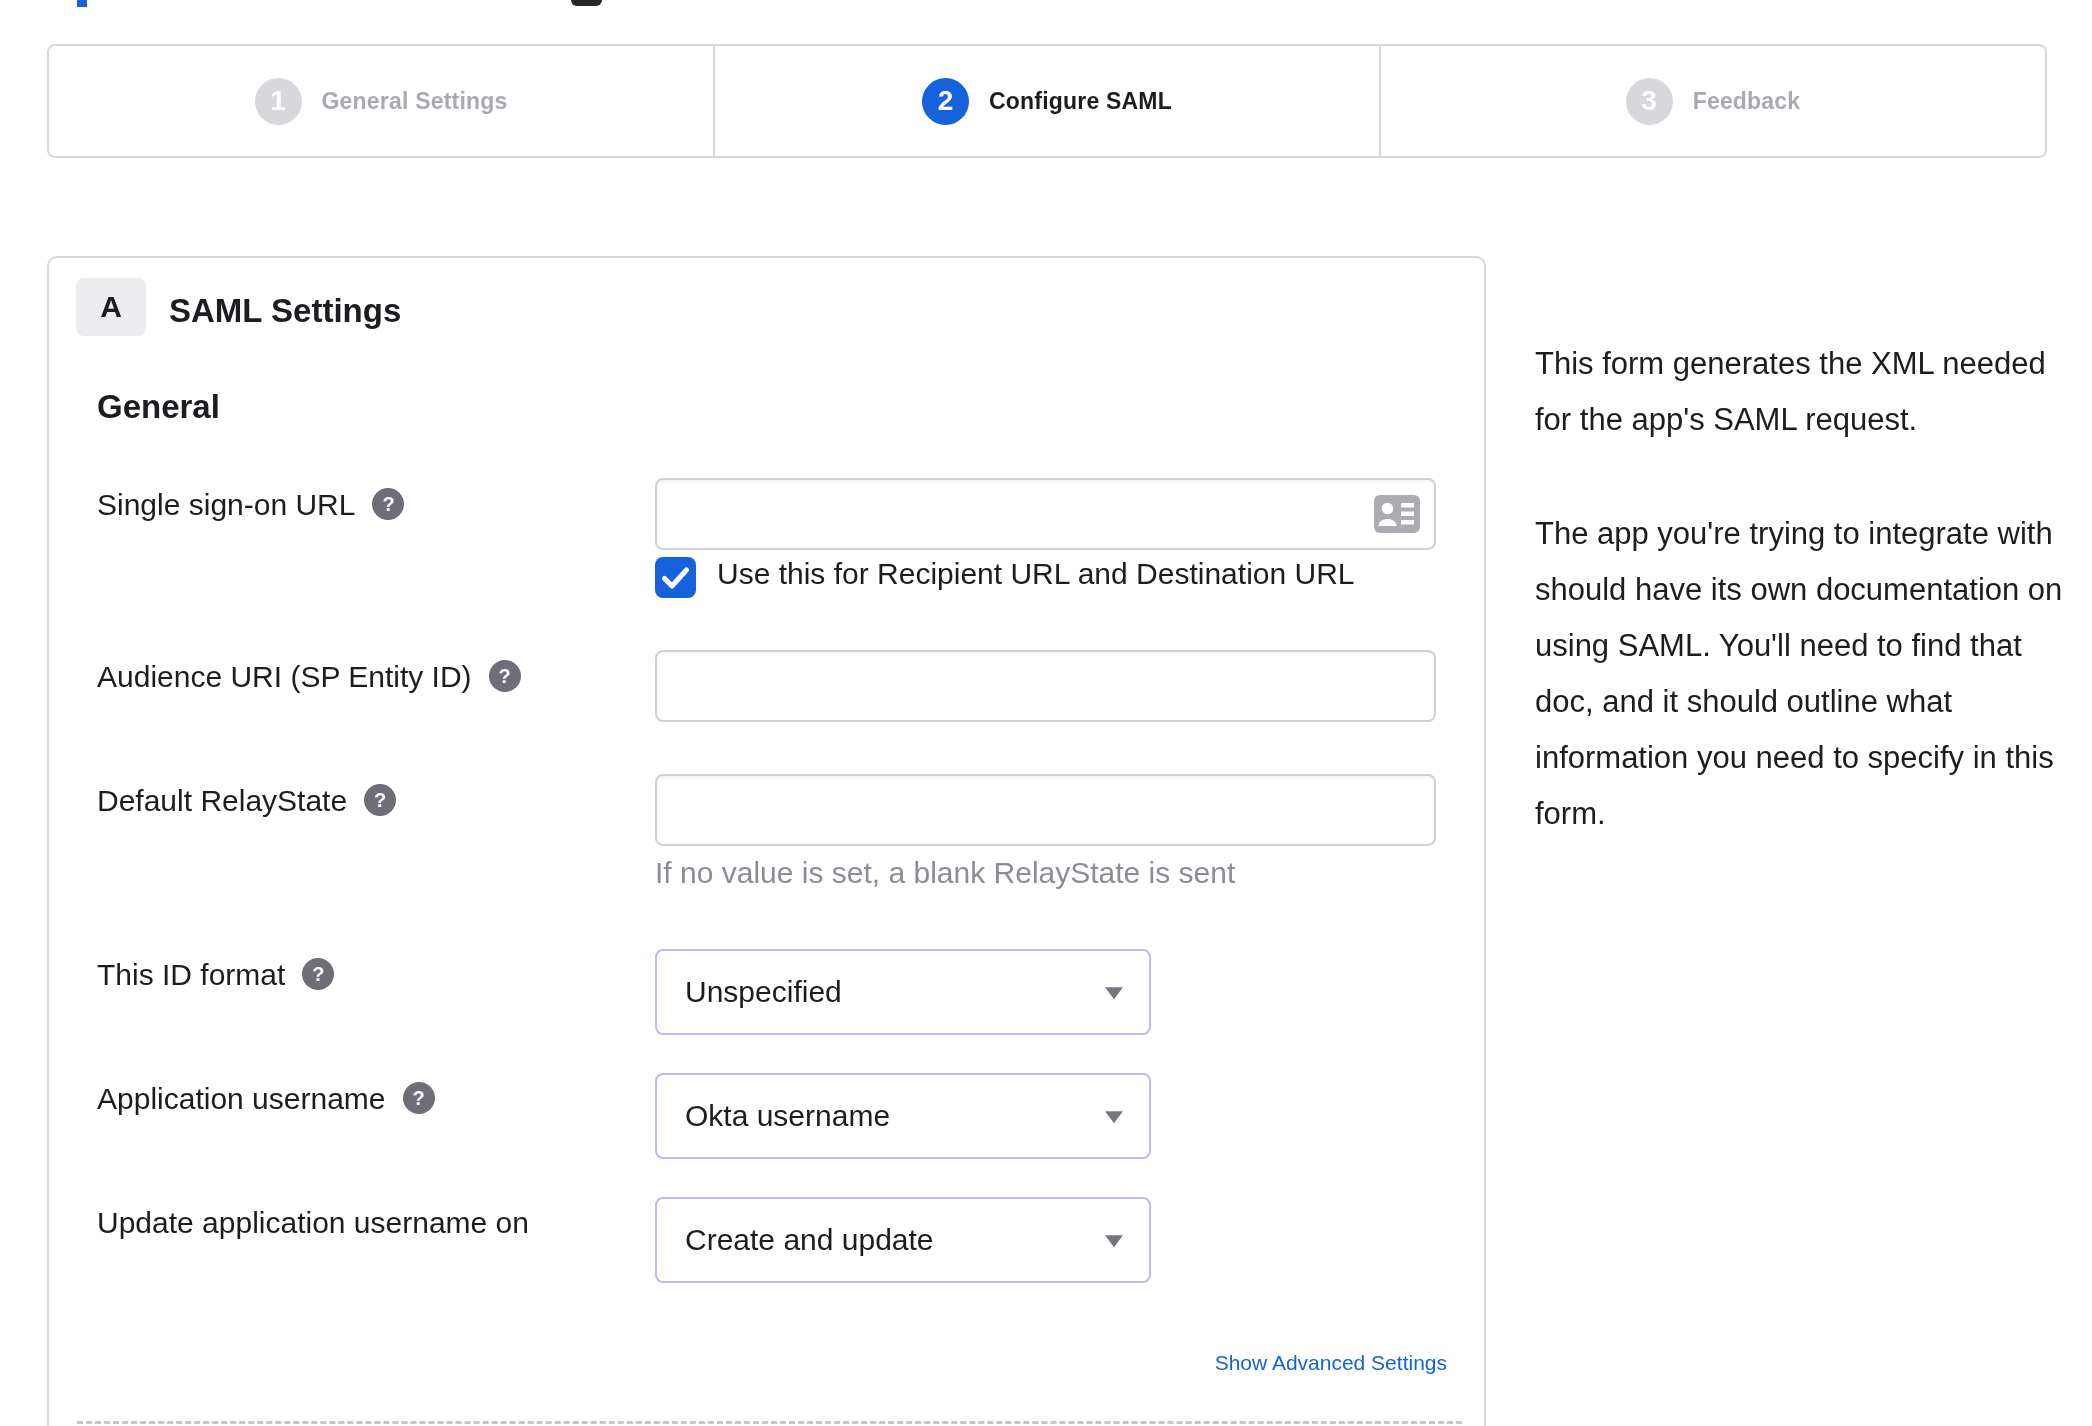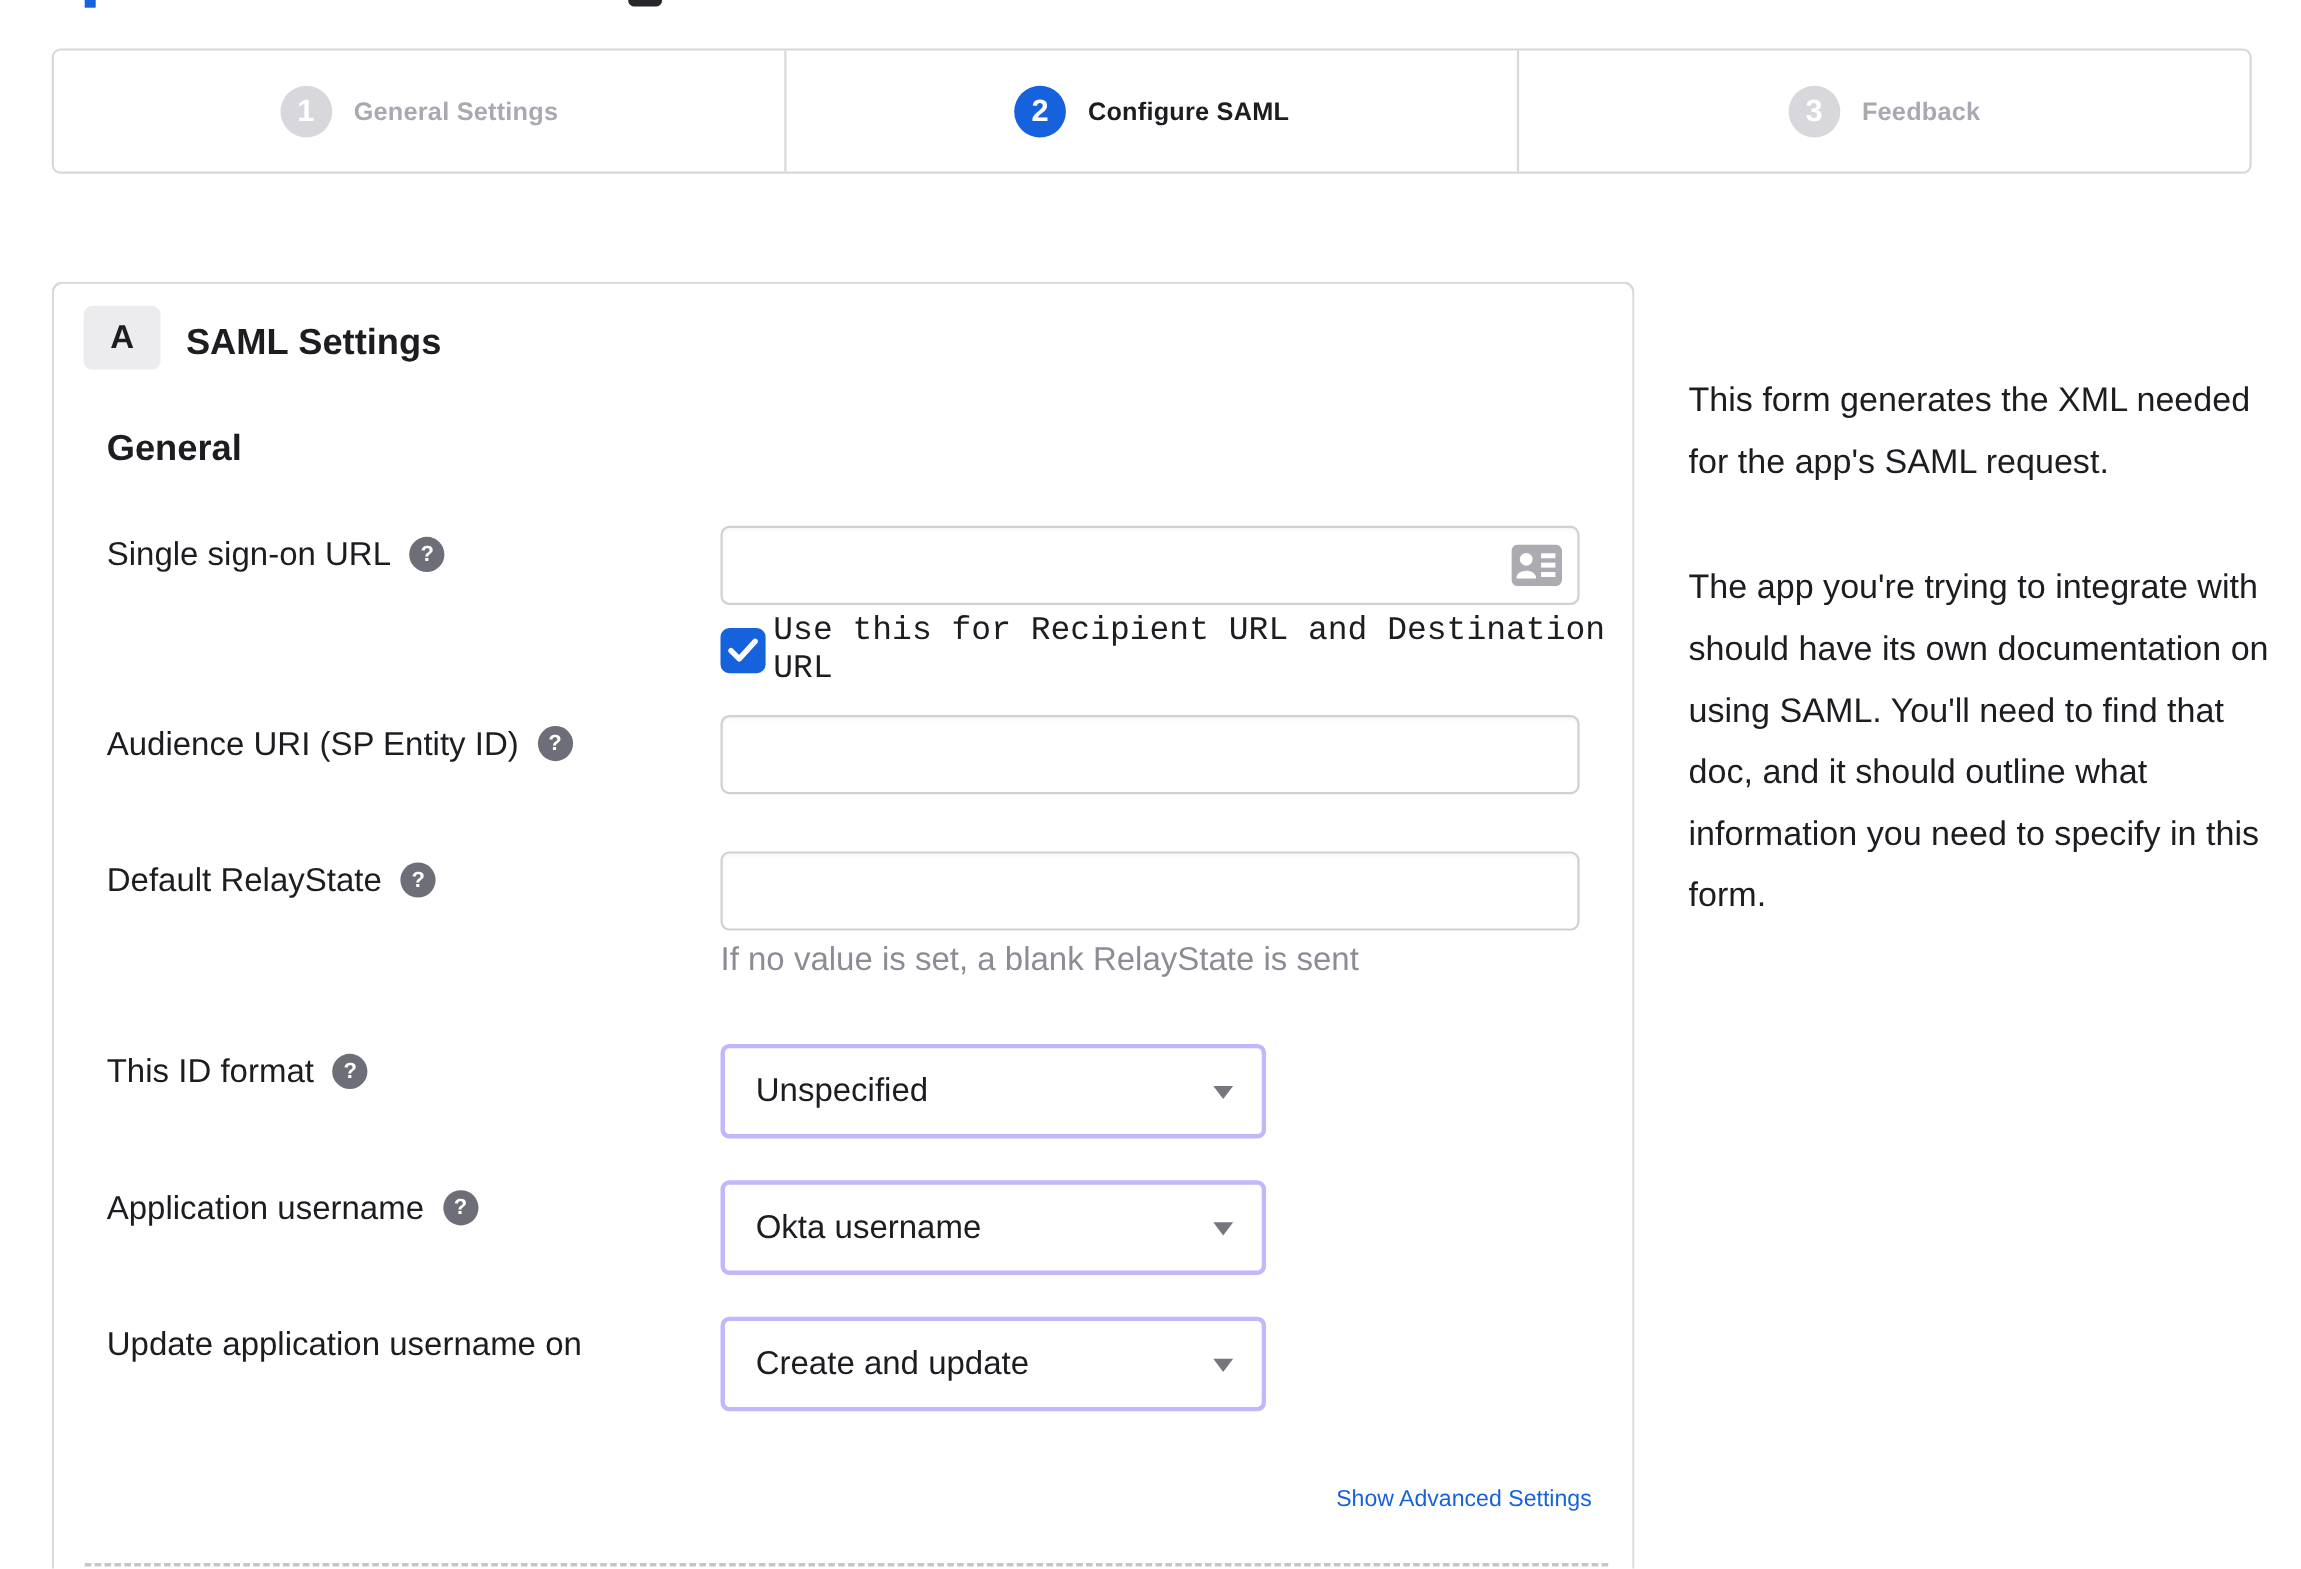--- a/index.html
+++ b/index.html
@@ -80,37 +80,37 @@
     font-family: "Liberation Sans", sans-serif;
     font-size: 30px; color: #1d1d21;
     padding: 0 70px 0 24px;
     box-shadow: inset 0 2px 3px rgba(0,0,0,0.04);
     outline: none;
   }
   .input-wrap { position: absolute; left: 606px; width: 781px; height: 72px; }
   .input-wrap .text-input { left: 0; top: 0; width: 100%; }
   .card-icon { position: absolute; right: 16px; top: 50%; transform: translateY(-50%); cursor: pointer; line-height: 0; }
 
-  .checkbox-row { position: absolute; left: 606px; top: 299px; display: flex; align-items: center; gap: 7px; font-family: Liberation Mono, monospace; }
+  .checkbox-row { position: absolute; left: 606px; top: 299px; display: flex; align-items: flex-start; gap: 21px; }
   .checkbox {
     width: 41px; height: 41px; border-radius: 8px;
     background: #fff; border: 2px solid #c6c6cc;
     display: flex; align-items: center; justify-content: center;
     cursor: pointer; flex: 0 0 auto;
   }
   .checkbox svg { display: none; }
   .checkbox.checked { background: var(--accent, #1662dd); border: none; }
   .checkbox.checked svg { display: block; }
   .checkbox-label { font-size: 30px; color: #1d1d21; }
 
   .hint { position: absolute; left: 606px; top: 598px; font-size: 30px; color: #8c8c96; }
 
   .select {
     position: absolute; left: 606px; width: 496px; height: 86px;
-    border: 4px solid #c4b5fd; border-radius: 8px;
+    border: 2px solid #c4b5fd; border-radius: 8px;
     background: #fff; cursor: pointer;
     display: flex; align-items: center;
     padding: 0 60px 0 28px;
     font-size: 30px; color: #1d1d21;
   }
   .select-caret {
     position: absolute; right: 26px; top: 50%; transform: translateY(-40%);
     width: 0; height: 0;
     border-left: 9px solid transparent; border-right: 9px solid transparent;
     border-top: 12px solid #76767e;

